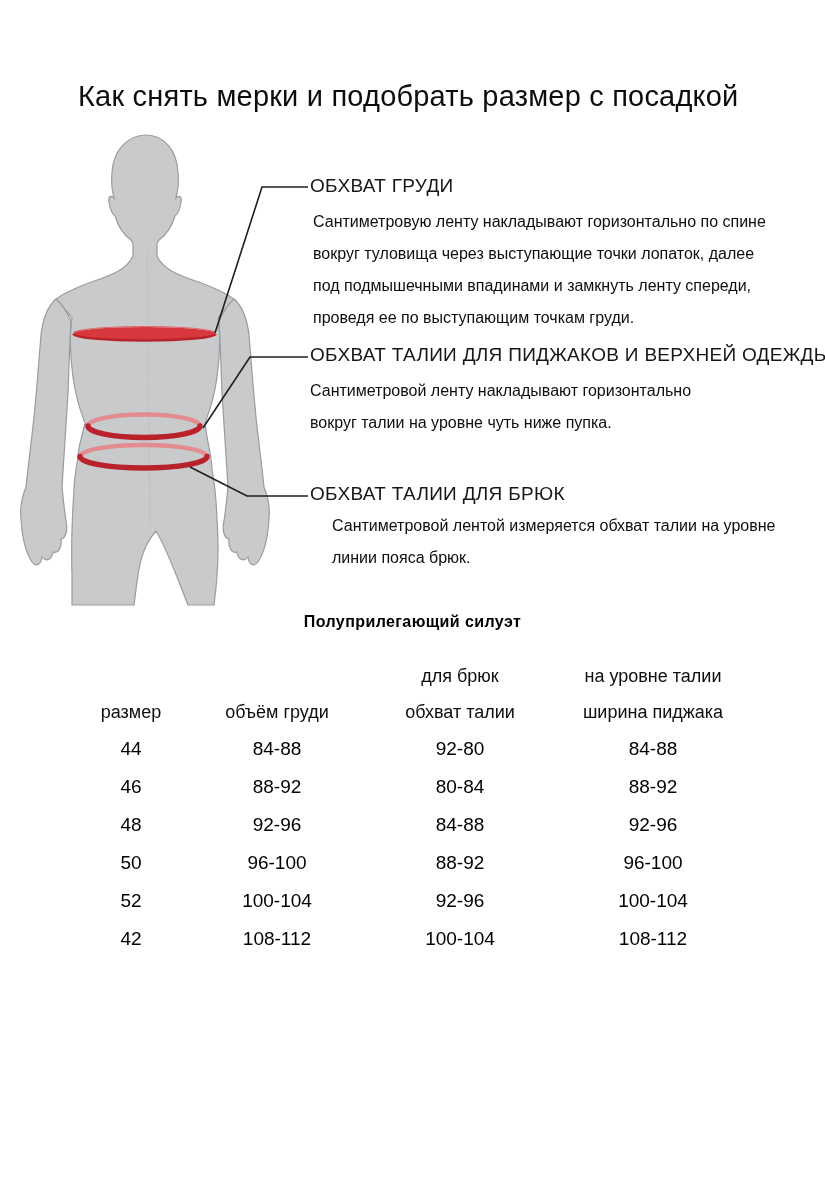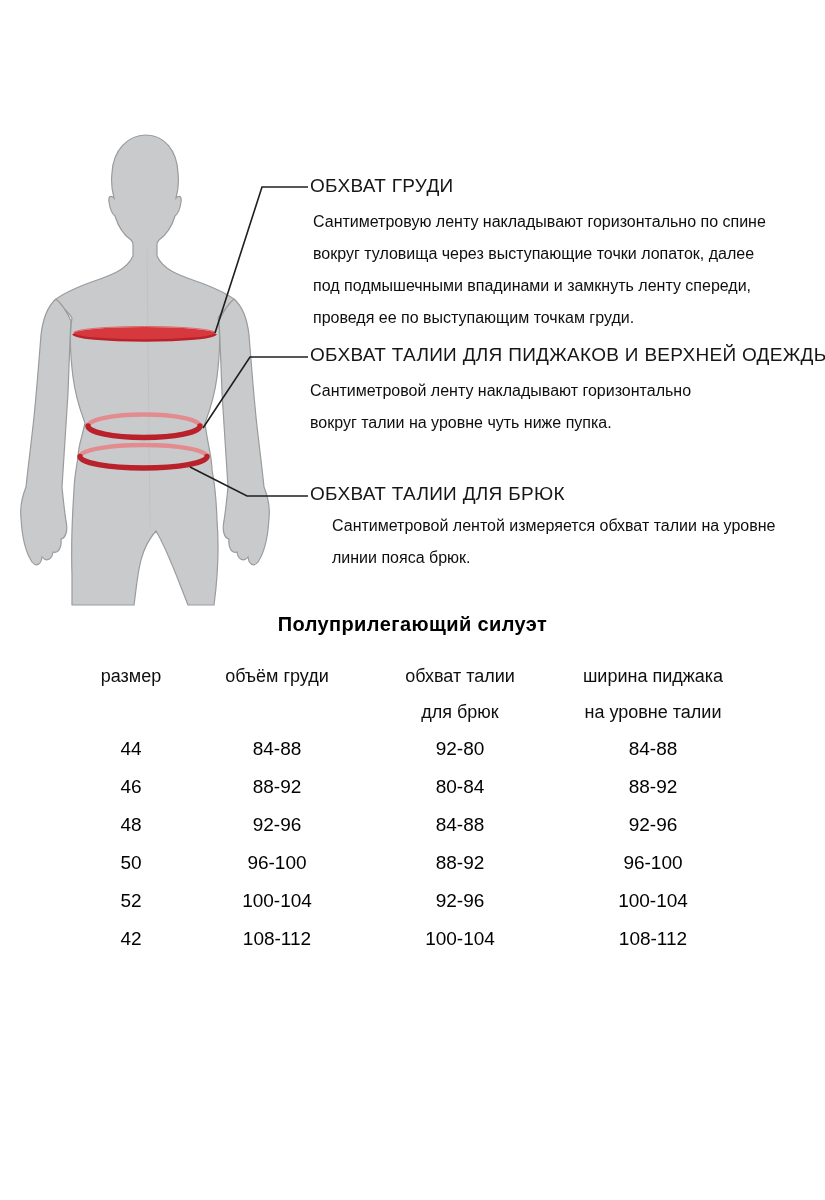--- a/index.html
+++ b/index.html
@@ -16,37 +16,38 @@
   .measure-desc{font-size:16px;line-height:32px;color:#0e0e0e;}
 
   .sec1{left:310px;top:175px;}
   .sec1 .measure-desc{margin-top:9px;margin-left:3px;width:462px;}
   .sec2{left:310px;top:344px;}
   .sec2 .measure-desc{margin-top:9px;width:400px;}
   .sec3{left:310px;top:483px;}
   .sec3 .measure-desc{margin-top:5px;width:468px;margin-left:22px;}
 
   .table-title{position:absolute;left:0;top:613px;width:825px;text-align:center;
-    font-size:20px;font-weight:700;color:#000;letter-spacing:0.4px;}
+    font-size:16px;font-weight:700;color:#000;letter-spacing:0.4px;}
 
   .size-table{position:absolute;left:60px;top:658px;border-collapse:collapse;}
   .size-table th,.size-table td{border:none;padding:0;text-align:center;vertical-align:middle;
     font-weight:400;}
   .size-table thead th{font-size:18px;height:36px;color:#0e0e0e;}
   .size-table tbody td{font-size:19px;height:38px;color:#000;}
   .col1{width:142px;}
   .col2{width:150px;}
   .col3{width:216px;}
   .col4{width:170px;}
 </style>
 </head>
 <body>
 
 <div class="page">
 
+  <div class="page-title">Как снять мерки и подобрать размер с посадкой</div>
 
   <div class="figure-wrap">
     <svg width="300" height="485" viewBox="0 0 300 485">
 
       <path stroke="#9a9b9d" stroke-width="1.2" d="M 136,10
            C 118,10 103,25 102,48
            C 101,57 102,66 104,73
            C 101,70 98,71 99,77
            C 100,84 102,89 105,91
            C 108,101 114,110 121,115
@@ -148,31 +149,31 @@
   <div class="measure-section sec3">
     <div class="measure-heading">ОБХВАТ ТАЛИИ ДЛЯ БРЮК</div>
     <div class="measure-desc">Сантиметровой лентой измеряется обхват талии на уровне линии пояса брюк.</div>
   </div>
 
   <div class="table-title">Полуприлегающий силуэт</div>
 
   <table class="size-table">
     <thead>
       <tr>
+        <th class="col1"></th>
+        <th class="col2"></th>
+        <th class="col3">для брюк</th>
+        <th class="col4">на уровне талии</th>
+      </tr>
+      <tr>
         <th class="col1">размер</th>
         <th class="col2">объём груди</th>
         <th class="col3">обхват талии</th>
         <th class="col4">ширина пиджака</th>
       </tr>
-      <tr>
-        <th class="col1"></th>
-        <th class="col2"></th>
-        <th class="col3">для брюк</th>
-        <th class="col4">на уровне талии</th>
-      </tr>
     </thead>
     <tbody>
         <tr>
       <td class="col1">44</td>
       <td class="col2">84-88</td>
       <td class="col3">92-80</td>
       <td class="col4">84-88</td>
     </tr>
         <tr>
       <td class="col1">46</td>

